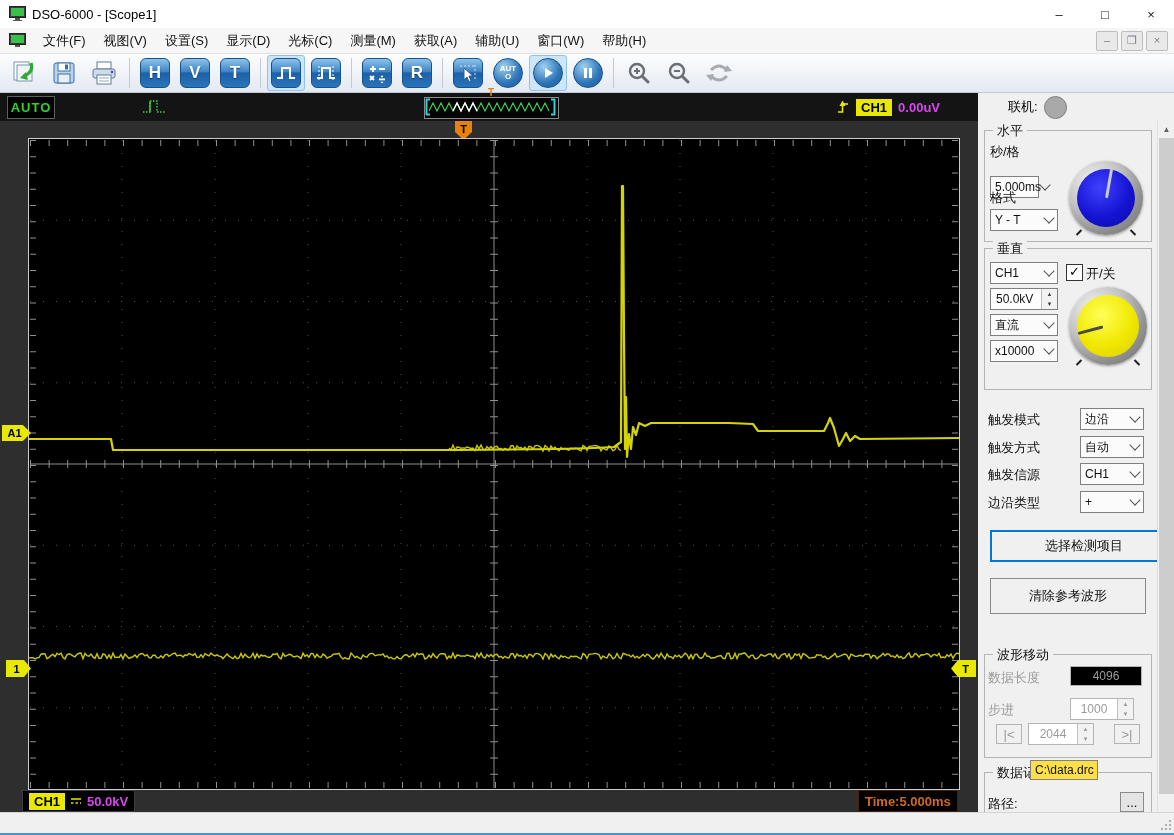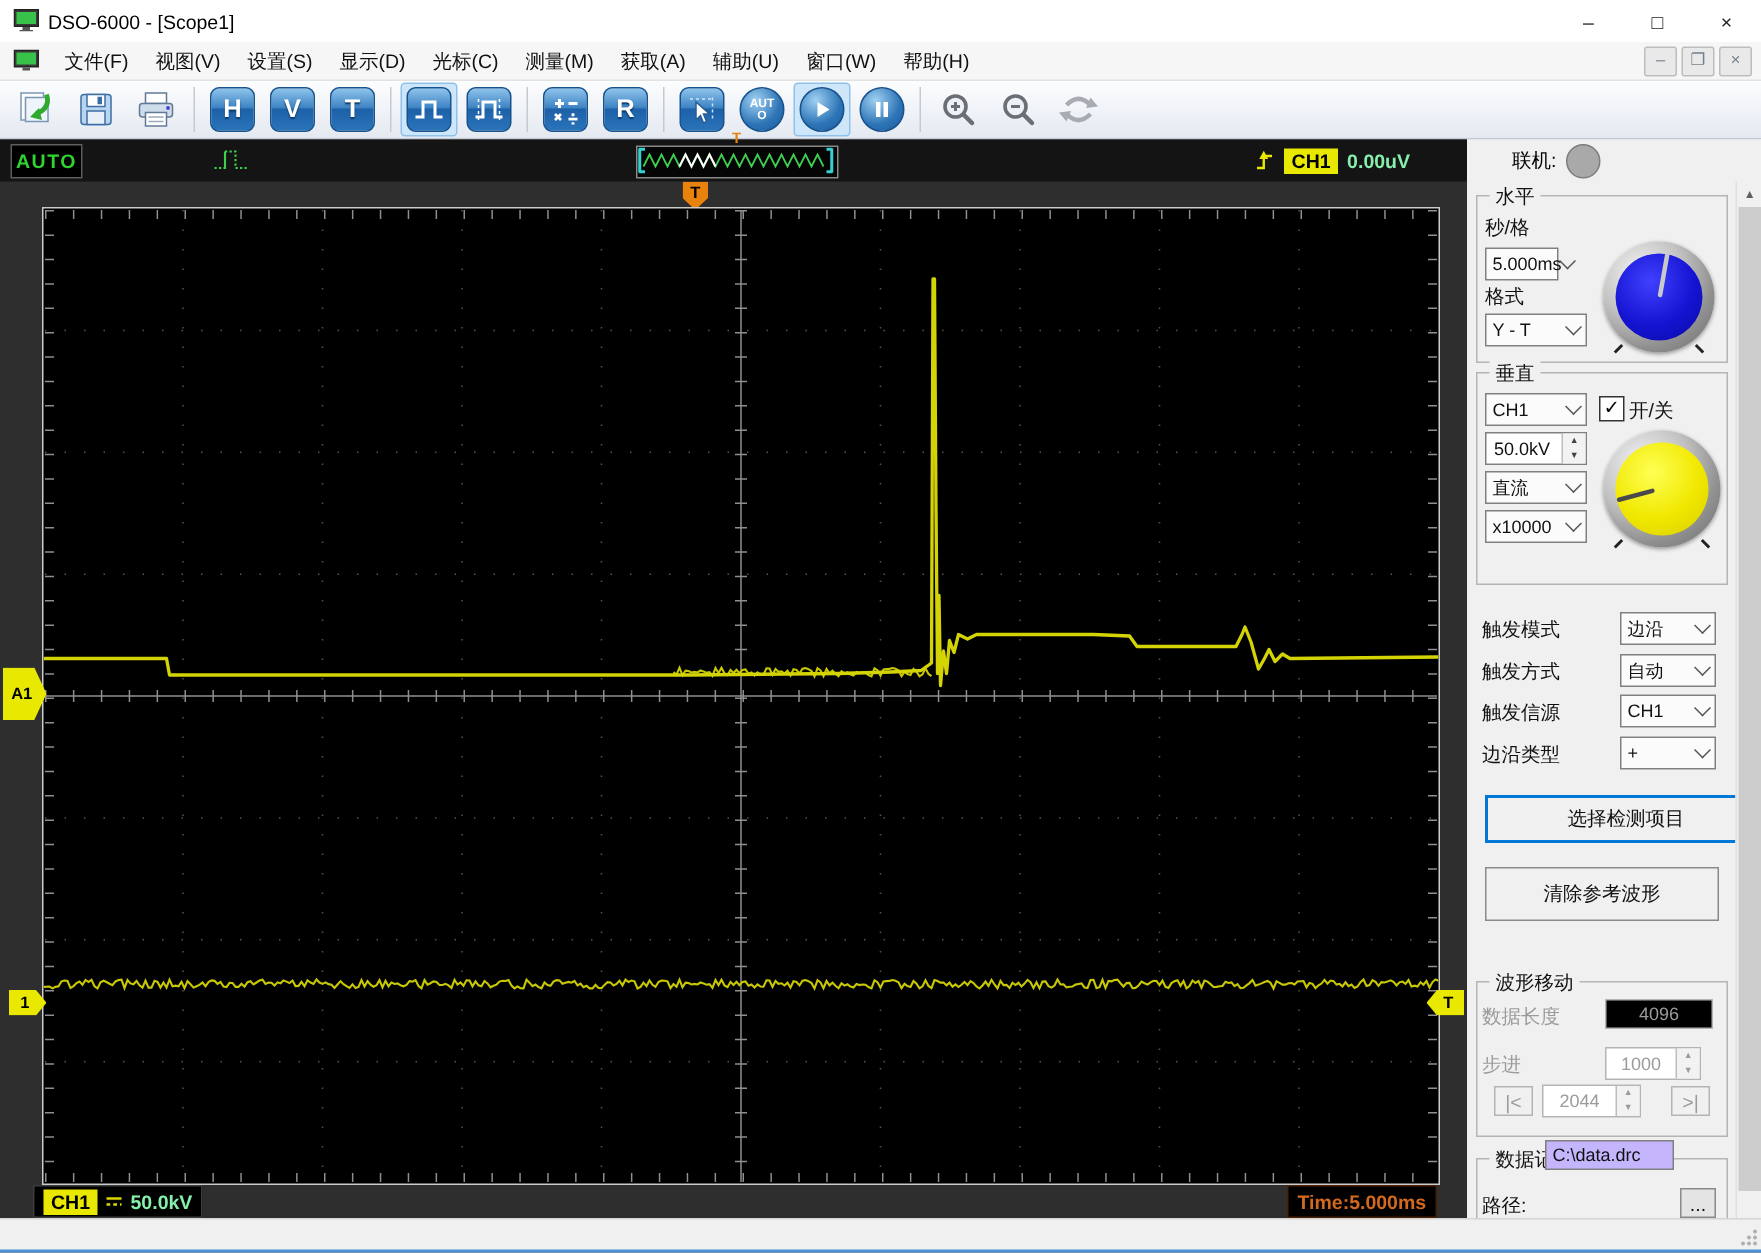--- a/index.html
+++ b/index.html
@@ -30,21 +30,21 @@
           color:#fff;display:flex;align-items:center;justify-content:center;}
   .auto-txt{font-size:8px;font-weight:bold;line-height:8px;width:18px;text-align:center;word-break:break-all;}
   
   .scope-region{left:0;top:93px;width:978px;height:719px;background:#2e2e2e;}
   .infobar{left:0;top:0;width:978px;height:28px;background:#141414;}
   .auto-badge{left:7px;top:3px;width:46px;height:21px;background:#000;border:1px solid #5f5f5f;color:#2fd42f;font-weight:bold;font-size:13px;display:flex;align-items:center;justify-content:center;letter-spacing:1px;}
   .preview{left:424px;top:4px;width:133px;height:20px;background:#050505;border:1px solid #8a8a8a;}
   .preview-t{left:-3px;top:-11px;width:12px;text-align:center;color:#e8820c;font-size:10px;font-weight:bold;}
   .trig-readout{right:38px;top:4px;height:20px;display:flex;align-items:center;gap:6px;}
   .ch-badge{background:#e8e800;color:#000;font-size:13px;font-weight:bold;padding:1px 5px;}
-  .yellow-txt{color:#86efac;font-size:13px;font-weight:bold;}
+  .yellow-txt{color:#d946ef;font-size:13px;font-weight:bold;}
   .plot{left:28px;top:45px;width:930px;height:650px;background:#000;border:1px solid #cccccc;}
   .marker{background:#e8e800;color:#000;font-size:11px;font-weight:bold;display:flex;align-items:center;justify-content:center;}
   .mk-right{clip-path:polygon(0 0,72% 0,100% 50%,72% 100%,0 100%);padding-right:4px;}
   .mk-left{clip-path:polygon(100% 0,28% 0,0 50%,28% 100%,100% 100%);padding-left:4px;}
   .mk-down{clip-path:polygon(0 0,100% 0,100% 58%,50% 100%,0 58%);background:#e8820c;color:#000;padding-bottom:3px;}
   .botlabel{top:697px;height:20px;display:flex;align-items:center;gap:5px;background:#000;border:1px solid #3d3d3d;padding:0 6px;}
   .time-lbl{color:#d2691e;font-size:13px;font-weight:bold;}
   
   .online-area{left:978px;top:93px;width:196px;height:28px;background:#f0f0f0;display:flex;align-items:center;padding-left:30px;box-sizing:border-box;gap:6px;}
   .online-lamp{width:21px;height:21px;border-radius:50%;background:#a9a9a9;border:1px solid #7e7e7e;}
@@ -309,21 +309,21 @@
           <line x1="1" y1="646" x2="929" y2="646" stroke="#8f8f8f" stroke-width="6" stroke-dasharray="1 17.6"></line>
           <line x1="4" y1="1" x2="4" y2="649" stroke="#8f8f8f" stroke-width="6" stroke-dasharray="1 15.25"></line>
           <line x1="926" y1="1" x2="926" y2="649" stroke="#8f8f8f" stroke-width="6" stroke-dasharray="1 15.25"></line>
         </g>
       <polyline fill="none" stroke="#c8c804" stroke-width="1.4" points="420,309.1 422,310.8 424,306.1 426,311.2 428,308.1 430,308.3 432,309.3 434,308.9 436,309.3 438,308.0 440,308.6 442,309.5 444,309.1 446,311.6 448,306.3 450,309.8 452,306.1 454,310.0 456,311.1 458,307.6 460,309.7 462,307.5 464,309.8 466,307.6 468,307.3 470,310.2 472,309.3 474,311.3 476,309.3 478,310.7 480,310.8 482,306.6 484,306.7 486,310.9 488,307.0 490,308.9 492,308.5 494,310.0 496,308.1 498,311.4 500,307.2 502,307.7 504,309.9 506,306.8 508,306.4 510,307.1 512,308.4 514,312.0 516,306.5 518,307.9 520,311.8 522,307.0 524,309.9 526,308.2 528,310.2 530,311.8 532,308.6 534,310.1 536,309.2 538,310.7 540,311.3 542,309.0 544,309.7 546,309.3 548,309.5 550,311.0 552,311.9 554,306.5 556,307.8 558,311.5 560,307.3 562,307.1 564,306.9 566,306.4 568,306.9 570,307.8 572,311.8 574,308.9 576,310.4 578,311.0 580,307.0 582,308.8 584,311.9 586,310.6 588,306.5 590,310.3 592,311.7"></polyline>
       <polyline fill="none" stroke="#c8c804" stroke-width="1.4" points="0,518.9 2,518.8 4,518.7 6,519.9 8,518.9 10,518.5 12,515.2 14,514.7 16,515.0 18,519.7 20,518.4 22,516.4 24,515.4 26,517.5 28,514.3 30,515.7 32,514.2 34,518.5 36,519.9 38,515.8 40,514.8 42,515.7 44,516.8 46,517.8 48,515.3 50,514.3 52,514.1 54,519.8 56,514.4 58,516.6 60,517.2 62,515.0 64,517.9 66,519.4 68,514.8 70,519.4 72,519.4 74,514.9 76,515.6 78,519.4 80,516.0 82,519.4 84,514.1 86,518.5 88,518.1 90,518.5 92,515.6 94,519.8 96,515.1 98,517.2 100,519.4 102,518.5 104,517.6 106,516.0 108,518.5 110,515.7 112,514.6 114,514.9 116,516.9 118,515.6 120,518.7 122,519.0 124,516.2 126,516.3 128,518.9 130,518.9 132,516.8 134,518.8 136,515.8 138,515.2 140,517.3 142,516.0 144,514.7 146,514.1 148,516.9 150,516.1 152,516.2 154,518.0 156,515.9 158,516.5 160,514.6 162,515.4 164,516.4 166,514.7 168,518.4 170,518.3 172,515.6 174,518.5 176,514.5 178,516.0 180,516.9 182,514.0 184,516.0 186,516.9 188,515.9 190,517.1 192,517.5 194,519.6 196,517.3 198,515.1 200,517.1 202,518.4 204,519.6 206,517.2 208,519.7 210,518.9 212,514.4 214,518.6 216,515.1 218,517.4 220,518.8 222,517.8 224,514.4 226,519.3 228,514.9 230,518.5 232,516.0 234,517.0 236,516.6 238,517.8 240,518.5 242,517.6 244,515.1 246,515.4 248,514.4 250,518.3 252,519.9 254,514.4 256,517.4 258,516.5 260,515.3 262,515.7 264,517.6 266,517.7 268,516.9 270,517.9 272,519.6 274,514.2 276,517.4 278,516.0 280,518.2 282,514.5 284,514.6 286,518.5 288,515.3 290,517.9 292,518.5 294,515.0 296,516.6 298,519.2 300,518.2 302,517.4 304,515.4 306,514.9 308,515.0 310,514.3 312,518.1 314,519.9 316,518.6 318,519.8 320,519.9 322,514.1 324,516.1 326,518.5 328,517.4 330,519.0 332,519.9 334,516.0 336,517.7 338,518.2 340,515.4 342,514.4 344,514.6 346,516.8 348,516.1 350,515.6 352,516.1 354,515.0 356,517.9 358,516.8 360,519.1 362,518.2 364,519.9 366,519.9 368,517.6 370,519.6 372,519.8 374,517.6 376,515.8 378,516.0 380,518.0 382,517.0 384,514.8 386,517.9 388,514.1 390,515.7 392,514.7 394,515.2 396,520.0 398,518.9 400,516.1 402,518.4 404,514.6 406,517.5 408,518.9 410,515.7 412,514.7 414,514.8 416,515.2 418,519.8 420,517.1 422,518.8 424,514.1 426,519.2 428,516.1 430,516.3 432,517.3 434,516.9 436,517.3 438,516.0 440,516.6 442,517.5 444,517.1 446,519.6 448,514.3 450,517.8 452,514.1 454,518.0 456,519.1 458,515.6 460,517.7 462,515.5 464,517.8 466,515.6 468,515.3 470,518.2 472,517.3 474,519.3 476,517.3 478,518.7 480,518.8 482,514.6 484,514.7 486,518.9 488,515.0 490,516.9 492,516.5 494,518.0 496,516.1 498,519.4 500,515.2 502,515.7 504,517.9 506,514.8 508,514.4 510,515.1 512,516.4 514,520.0 516,514.5 518,515.9 520,519.8 522,515.0 524,517.9 526,516.2 528,518.2 530,519.8 532,516.6 534,518.1 536,517.2 538,518.7 540,519.3 542,517.0 544,517.7 546,517.3 548,517.5 550,519.0 552,519.9 554,514.5 556,515.8 558,519.5 560,515.3 562,515.1 564,514.9 566,514.4 568,514.9 570,515.8 572,519.8 574,516.9 576,518.4 578,519.0 580,515.0 582,516.8 584,519.9 586,518.6 588,514.5 590,518.3 592,519.7 594,514.4 596,515.0 598,516.1 600,516.0 602,517.9 604,516.1 606,518.8 608,517.3 610,519.0 612,517.5 614,515.6 616,517.7 618,515.1 620,516.4 622,518.6 624,520.0 626,518.0 628,515.4 630,518.3 632,514.2 634,517.3 636,519.9 638,514.9 640,517.7 642,517.6 644,519.7 646,516.2 648,517.7 650,516.2 652,518.7 654,516.7 656,514.3 658,515.8 660,519.7 662,515.9 664,519.9 666,515.4 668,515.3 670,518.4 672,519.4 674,518.0 676,514.0 678,517.3 680,517.2 682,519.3 684,518.8 686,518.7 688,517.4 690,517.0 692,516.6 694,519.3 696,519.7 698,514.4 700,514.2 702,519.8 704,519.1 706,514.3 708,519.6 710,514.9 712,515.2 714,514.3 716,514.1 718,516.5 720,518.7 722,516.4 724,516.3 726,519.8 728,519.6 730,518.0 732,515.4 734,516.5 736,517.3 738,515.9 740,514.9 742,515.0 744,517.8 746,514.8 748,518.9 750,519.6 752,516.4 754,515.1 756,514.5 758,518.2 760,515.0 762,519.9 764,518.4 766,514.7 768,516.3 770,515.0 772,519.5 774,514.7 776,515.4 778,517.1 780,519.0 782,518.9 784,518.5 786,518.3 788,515.5 790,516.3 792,515.9 794,518.4 796,517.1 798,519.7 800,519.5 802,517.9 804,516.4 806,514.4 808,518.1 810,517.4 812,516.6 814,515.7 816,515.0 818,516.2 820,520.0 822,515.2 824,516.2 826,517.4 828,517.4 830,516.5 832,516.3 834,517.3 836,515.3 838,515.2 840,515.1 842,519.2 844,516.3 846,516.9 848,519.8 850,517.9 852,516.7 854,514.3 856,516.8 858,514.7 860,515.1 862,517.4 864,516.9 866,518.6 868,515.9 870,518.5 872,517.4 874,519.7 876,518.7 878,515.8 880,514.0 882,518.3 884,517.7 886,514.5 888,515.6 890,518.2 892,515.8 894,516.0 896,515.4 898,514.6 900,515.6 902,517.9 904,515.9 906,515.4 908,516.9 910,514.4 912,518.7 914,518.1 916,518.7 918,515.8 920,517.5 922,515.0 924,519.4 926,515.7 928,514.0 930,514.8"></polyline>
       <polyline fill="none" stroke="#d4d404" stroke-width="2.2" stroke-linejoin="round" points="0,300 82,300 84,311 430,311 530,310 565,309 585,308 592,303 593,47 594,47 595,200 596,310 597,258 598,318 600,295 602,310 604,288 607,296 610,284 616,287 622,284 700,284 724,285 729,292 795,292 799,284 801,279 805,289 810,307 814,300 817,294 821,302 826,297 831,300 930,299"></polyline>
     </svg>
   </div>
 
-  <div class="abs marker mk-right" style="left:2px;top:352px;width:25px;height:35px">A1</div>
+  <div class="abs marker mk-right" style="left:2px;top:332px;width:25px;height:16px">A1</div>
   <div class="abs marker mk-right" style="left:6px;top:567px;width:21px;height:17px">1</div>
   <div class="abs marker mk-left" style="left:951px;top:567px;width:21px;height:17px">T</div>
 
   <div class="abs botlabel" style="left:22px">
     <span class="ch-badge">CH1</span>
     <svg width="12" height="10" viewBox="0 0 12 10">
       <line x1="1" y1="3" x2="11" y2="3" stroke="#d8d800" stroke-width="1.6"></line>
       <line x1="1" y1="7" x2="11" y2="7" stroke="#d8d800" stroke-width="1.6" stroke-dasharray="2.5 2"></line>
     </svg>
     <span class="yellow-txt">50.0kV</span>
@@ -337,21 +337,21 @@
   <span>联机:</span>
   <div class="online-lamp"></div>
 </div>
 
 <div class="abs panel">
 
   <div class="fs" style="left:6px;top:9px;width:166px;height:110px">
     <span class="fs-legend">水平</span>
   </div>
   <span class="plbl" style="left:12px;top:22px">秒/格</span>
-  <div class="sel" style="left:12px;top:44px;width:49px">
+  <div class="sel" style="left:12px;top:55px;width:49px">
     <span>5.000ms</span>
       <span class="chev"></span>
   </div>
   <span class="plbl" style="left:12px;top:68px">格式</span>
   <div class="sel" style="left:12px;top:88px;width:68px">
     <span>Y - T</span>
       <span class="chev"></span>
   </div>
   <div class="knob" style="left:91px;top:40px;width:74px;height:74px">
     <div class="knob-in knob-blue"></div>
@@ -439,21 +439,21 @@
         <div class="dis">▲</div>
         <div class="dis">▼</div>
       </span>
   </div>
   <div class="pbtn dis" style="left:136px;top:603px;width:26px;height:20px;border-color:#b4b4b4">&gt;|</div>
 
   <div class="fs" style="left:6px;top:651px;width:166px;height:56px">
     <span class="fs-legend">数据记录</span>
   </div>
   <span class="plbl" style="left:10px;top:674px">路径:</span>
-  <div class="dfield" style="left:52px;top:639px;width:86px;height:20px;background:#c4b5fd;border-color:#808080;color:#111;justify-content:flex-start;padding-left:4px">C:\data.drc</div>
+  <div class="dfield" style="left:52px;top:639px;width:68px;height:20px;background:#fde047;border-color:#808080;color:#111;justify-content:flex-start;padding-left:4px">C:\data.drc</div>
   <div class="pbtn" style="left:142px;top:671px;width:24px;height:20px;background:#e4e4e4">...</div>
 </div>
 
 <div class="abs vscroll">
   <div class="sc-arrow">▲</div>
   <div class="sc-thumb"></div>
 
 </div>
 
 <div class="abs statusbar">

